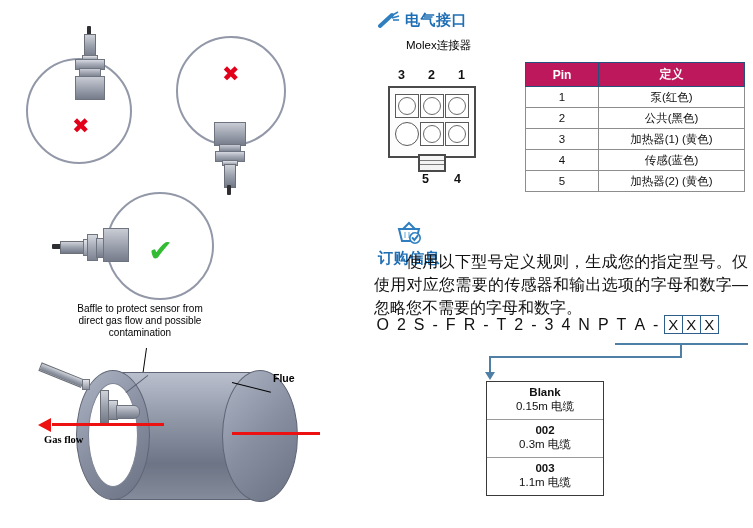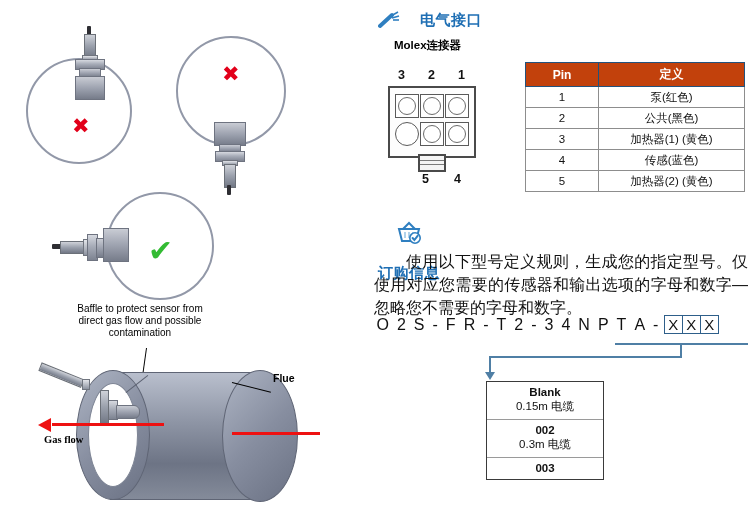--- a/index.html
+++ b/index.html
@@ -46,37 +46,37 @@
   .cyl-body{position:absolute;background:linear-gradient(180deg,#b9bfcd 0%,#8f96a6 38%,#6d7485 72%,#848b9a 100%);
             border:1px solid #5f6575;}
   .cyl-face{position:absolute;border-radius:50%;
             background:linear-gradient(135deg,#aeb5c4 0%,#878ea0 50%,#6a7183 100%);
             border:1px solid #5f6575;}
   .cyl-inner{position:absolute;border-radius:50%;background:#ffffff;border:1px solid #7d8494;}
 
   
   #right-panel{left:370px;top:0;width:383px;height:528px;}
 
-  .sec-head{position:absolute;display:flex;align-items:center;gap:20px;}
+  .sec-head{position:absolute;display:flex;align-items:center;gap:5px;}
   .sec-title{font-size:15px;font-weight:bold;color:#1f6fb4;letter-spacing:.5px;}
-  .sub-title{position:absolute;font-size:11.5px;font-weight:bold;color:#000;}
+  .sub-title{position:absolute;font-size:11.5px;font-weight:normal;color:#000;margin-left:12px;}
 
   
   .mx-shell{position:absolute;border:2px solid #4a4a4a;background:#fdfdfd;}
   .mx-pin{position:absolute;border:1.5px solid #5a5a5a;background:#fff;}
   .mx-pin.round{border-radius:50%;}
   .mx-pin .inner{position:absolute;left:2px;top:2px;right:2px;bottom:2px;
                  border:1.5px solid #6b6b6b;border-radius:50%;}
   .mx-tab{position:absolute;border:2px solid #4a4a4a;background:#f4f4f4;}
   .mx-tab .ln{position:absolute;left:0;right:0;height:1px;background:#7a7a7a;}
   .mx-num{position:absolute;font-size:12.5px;font-weight:bold;color:#111;}
 
   
   .tbl{position:absolute;border-collapse:collapse;border:1px solid #22527d;}
-  .tbl th{background:#c2410c;color:#fff;font-size:12px;font-weight:bold;
+  .tbl th{background:#be185d;color:#fff;font-size:12px;font-weight:bold;
           border:1px solid #22527d;padding:3px 0;text-align:center;margin-top:16px;}
   .tbl td{border:1px solid #8d8d8d;font-size:11.5px;color:#111;
           padding:2.5px 0;text-align:center;background:#fff;}
 
   .para{position:absolute;font-size:16px;color:#111;line-height:1.45;
         text-align:justify;text-indent:2em;}
 
   
   .code-row{position:absolute;display:flex;align-items:center;
             font-size:16px;color:#111;letter-spacing:3px;}
@@ -294,16 +294,17 @@
     <div class="orow">
       <div class="ocode">Blank</div>
       <div class="odesc">0.15m 电缆</div>
     </div>
     <div class="orow">
       <div class="ocode">002</div>
       <div class="odesc">0.3m 电缆</div>
     </div>
     <div class="orow">
       <div class="ocode">003</div>
+      <div class="odesc">1.1m 电缆</div>
     </div>
   </div>
 
 </div>
 
 </body></html>

